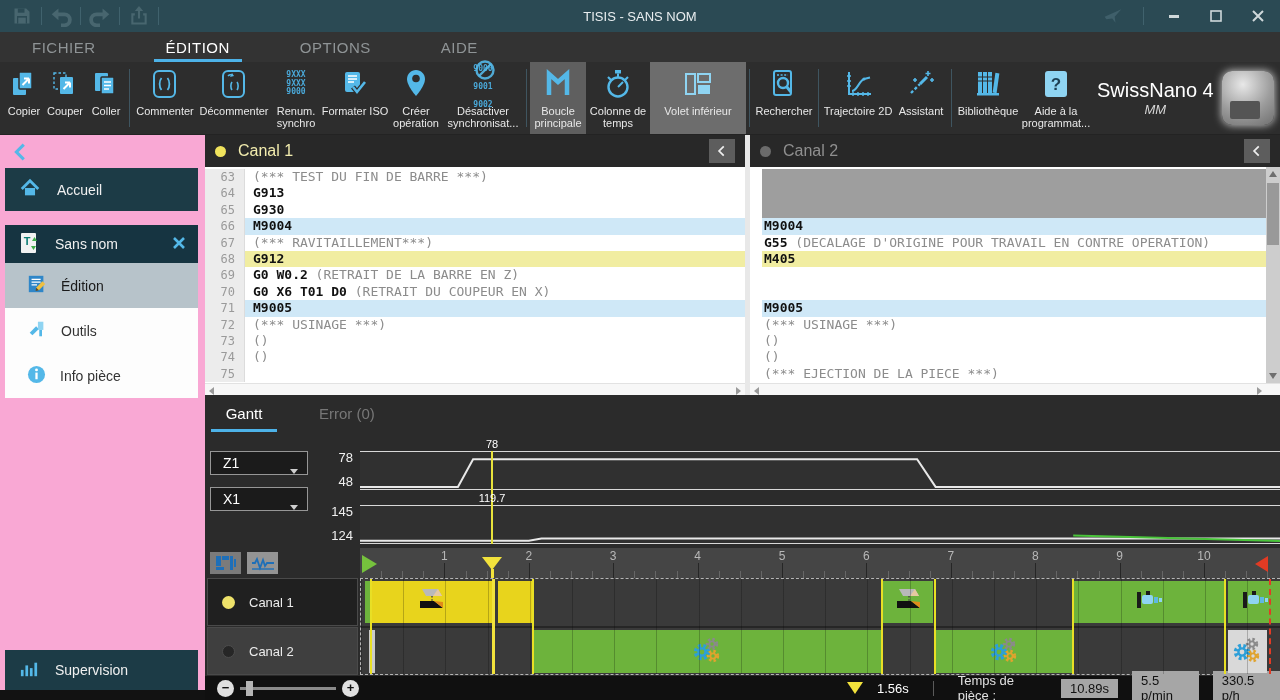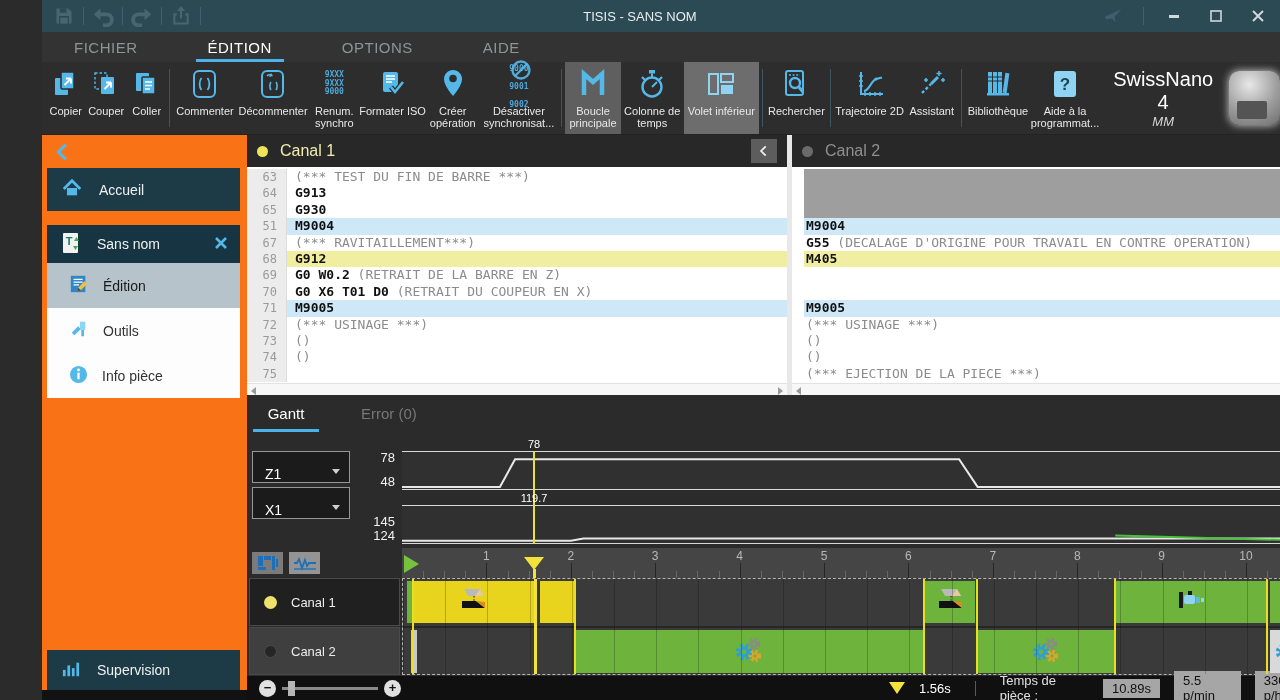--- a/index.html
+++ b/index.html
@@ -1,17 +1,17 @@
 <!DOCTYPE html>
 <html><head>
 <meta charset="utf-8">
 <style>
   * { margin:0; padding:0; box-sizing:border-box; }
   body { background:#111; font-family:"Liberation Sans",sans-serif; }
-  .app { width:1280px; height:700px; position:relative; background:#2b2b2b; overflow:hidden;padding-left:42px; }
+  .app { width:1280px; height:700px; position:relative; background:#2b2b2b; overflow:hidden; }
 
   
   .titlebar { height:32px; background:#2b4a54; display:flex; align-items:center; padding:0 10px; }
   .tb-left { display:flex; align-items:center; gap:7px; }
   .tb-ic { width:24px; height:24px; display:flex; align-items:center; justify-content:center; }
   .tb-sep { width:1px; height:18px; background:#40626d; }
   .tb-title { position:absolute; left:0; right:0; text-align:center; color:#e9eef0; font-size:13px; pointer-events:none; }
   .tb-right { margin-left:auto; display:flex; align-items:center; gap:18px; z-index:2; }
 
   
@@ -28,21 +28,21 @@
   .tsep { width:1px; background:#3f5560; margin:7px 3px; }
   .machine { display:flex; align-items:center; margin-left:6px; gap:8px; }
   .mtext { text-align:center; color:#fff; }
   .mname { font-size:20px; } .munit { font-size:13px; font-style:italic; color:#d8d8d8; }
   .mimg { width:52px; height:54px; border-radius:10px; background:radial-gradient(circle at 40% 25%, #e8e8e8, #9d9d9d 55%, #6f6f6f); box-shadow:0 0 8px rgba(255,255,255,.8); position:relative; }
   .mimg:after { content:""; position:absolute; left:8px; bottom:6px; width:30px; height:18px; background:#545454; border-radius:2px; }
   .ntext { font-size:8px; color:#4aa8d8; text-align:center; line-height:8.5px; font-weight:bold; font-family:"DejaVu Sans Mono",monospace; }
 
   
   .main { display:flex; height:565px; }
-  .sidebar { width:205px; position:relative; background:#f97316; flex:none;text-decoration:underline; }
+  .sidebar { width:205px; position:relative; background:#f9a8d4; flex:none;text-decoration:underline; }
   .sb-back { position:absolute; left:10px; top:4px; width:26px; height:26px; display:flex; align-items:center; }
   .sb-item { position:absolute; left:5px; width:193px; display:flex; align-items:center; gap:16px; padding-left:14px; color:#f0f0f0; font-size:14px; }
   .sb-accueil { top:33px; height:43px; background:#1c3b46; }
   .sb-doc { top:90px; height:38px; background:#163441; }
   .sb-doc .close { margin-left:auto; margin-right:12px; }
   .sb-white { position:absolute; left:5px; top:128px; width:193px; height:135px; background:#fdfdfd; }
   .sb-sub { height:45px; display:flex; align-items:center; gap:14px; padding-left:22px; color:#333; font-size:14px; }
   .sb-sub.selected { background:#b7c3ca; color:#1a1a1a; }
   .sb-supervision { top:515px; height:40px; background:#1c3b46; }
   .bottom-strip { position:absolute; left:0; bottom:0; width:205px; height:10px; background:#121212; }
@@ -79,21 +79,21 @@
   .varrow { position:absolute; left:3px; width:0; height:0; border-left:4px solid transparent; border-right:4px solid transparent; }
   .varrow.u { top:4px; border-bottom:6px solid #6e6e6e; }
   .varrow.d { bottom:4px; border-top:6px solid #6e6e6e; }
   .vthumb { position:absolute; left:1px; width:12px; top:16px; height:62px; background:#999; }
 
   
   .gantt { position:absolute; top:260px; left:0; width:1075px; height:305px; background:#2b2b2b; }
   .gtabs { position:absolute; left:6px; top:6px; display:flex; gap:32px; }
   .gtab { font-size:15px; color:#777; padding:4px 10px 7px; }
   .gtab.active { color:#fff; border-bottom:3px solid #4db2e8; min-width:66px; text-align:center; }
-  .gsel { position:absolute; left:5px; width:98px; height:32px; background:#1b1b1b; border:1px solid #969696; color:#fff; font-size:14px; display:flex; align-items:flex-end; padding-left:12px; }
+  .gsel { position:absolute; left:5px; width:98px; height:24px; background:#1b1b1b; border:1px solid #969696; color:#fff; font-size:14px; display:flex; align-items:center; padding-left:12px; }
   .gsel .caret { position:absolute; right:9px; top:17px; width:0; height:0; border-left:4px solid transparent; border-right:4px solid transparent; border-top:5px solid #cfcfcf; }
   .gminis { position:absolute; left:5px; top:157px; display:flex; gap:6px; }
   .gmini { width:31px; height:22px; background:#7b7b7b; display:flex; align-items:center; justify-content:center; }
   .gmini.lighter { background:#949494; }
   .ylab { position:absolute; width:46px; text-align:right; color:#f0f0f0; font-size:13px; left:102px; }
   .cursorlab { position:absolute; color:#fff; font-size:11px; transform:translateX(-50%); z-index:7; }
   .chart { position:absolute; left:155px; width:920px; height:39px; background:#303030; border-top:1px solid #d8d8d8; border-bottom:1px solid #d8d8d8; }
   .chart-cursor { position:absolute; width:2px; background:#e8e23c; z-index:6; }
   .ruler { position:absolute; left:155px; top:153px; width:920px; height:30px; background:#454545; overflow:hidden; }
   .rnum { position:absolute; top:1px; transform:translateX(-50%); color:#b8b8b8; font-size:12px; }
@@ -304,21 +304,21 @@
           <svg width="30" height="32" viewBox="0 0 30 32">
             <rect x="12" y="2" width="6" height="3.5" fill="#54b8e8"></rect>
             <line x1="15" y1="5.5" x2="15" y2="9" stroke="#54b8e8" stroke-width="2"></line>
             <path d="M5 9 l3.5 3.5 M25 9 l-3.5 3.5" stroke="#54b8e8" stroke-width="2.2"></path>
             <circle cx="15" cy="19" r="9.5" fill="none" stroke="#54b8e8" stroke-width="2.4"></circle>
             <line x1="15" y1="19" x2="20" y2="14" stroke="#54b8e8" stroke-width="2"></line>
           </svg>
         </span>
       <span class="tlabel">Colonne de temps</span>
     </div>
-    <div class="tbtn active2" style="width:76px">
+    <div class="tbtn active2" style="width:96px">
       <span class="ticon">
           <svg width="32" height="30" viewBox="0 0 32 30">
             <rect x="4" y="5" width="9" height="20" fill="none" stroke="#8fd4f2" stroke-width="2"></rect>
             <rect x="16" y="5" width="12" height="8" fill="none" stroke="#8fd4f2" stroke-width="2"></rect>
             <rect x="16" y="16" width="12" height="9" fill="#8fd4f2"></rect>
           </svg>
         </span>
       <span class="tlabel">Volet inférieur</span>
     </div>
     <div class="tsep"></div>
@@ -474,21 +474,21 @@
                 </div>
                 <div class="cl">
                   <span class="num">64</span>
                   <span class="ct"><span class="code">G913</span></span>
                 </div>
                 <div class="cl">
                   <span class="num">65</span>
                   <span class="ct"><span class="code">G930</span></span>
                 </div>
                 <div class="cl">
-                  <span class="num">51</span>
+                  <span class="num">66</span>
                   <span class="ct hl-blue"><span class="code">M9004</span></span>
                 </div>
                 <div class="cl">
                   <span class="num">67</span>
                   <span class="ct"><span class="cmt">(*** RAVITAILLEMENT***)</span></span>
                 </div>
                 <div class="cl">
                   <span class="num">68</span>
                   <span class="ct hl-yellow"><span class="code">G912</span></span>
                 </div>
@@ -622,21 +622,21 @@
           <span class="gmini lighter">
               <svg width="24" height="16" viewBox="0 0 24 16">
                 <polyline points="1,8 4,8 6,4 9,13 12,5 14,11 16,8 23,8" fill="none" stroke="#1e6fb8" stroke-width="1.8"></polyline>
                 <line x1="1" y1="14" x2="23" y2="14" stroke="#1e6fb8" stroke-width="1.4"></line>
               </svg>
             </span>
         </div>
 
         <span class="ylab" style="top:55px">78</span>
         <span class="ylab" style="top:79px">48</span>
-        <span class="ylab" style="top:119px">145</span>
+        <span class="ylab" style="top:109px">145</span>
         <span class="ylab" style="top:133px">124</span>
 
         <span class="cursorlab" style="top:43px; left:287px">78</span>
         <span class="cursorlab" style="top:97px; left:287px">119.7</span>
 
         <div class="chart" id="chart0" style="top:56px"><svg width="920" height="39">
               <polyline fill="none" stroke="#e8e8e8" stroke-width="2" points="0.0,34.9 97.9,34.9 113.1,7.3 557.1,7.3 575.6,34.9 920.0,34.9"></polyline>
             </svg></div>
         <div class="chart" id="chart1" style="top:110px"><svg width="920" height="39">
               <polyline fill="none" stroke="#e8e8e8" stroke-width="2" points="0.0,34.7 168.8,34.7 181.5,32.4 920.0,32.4"></polyline>

